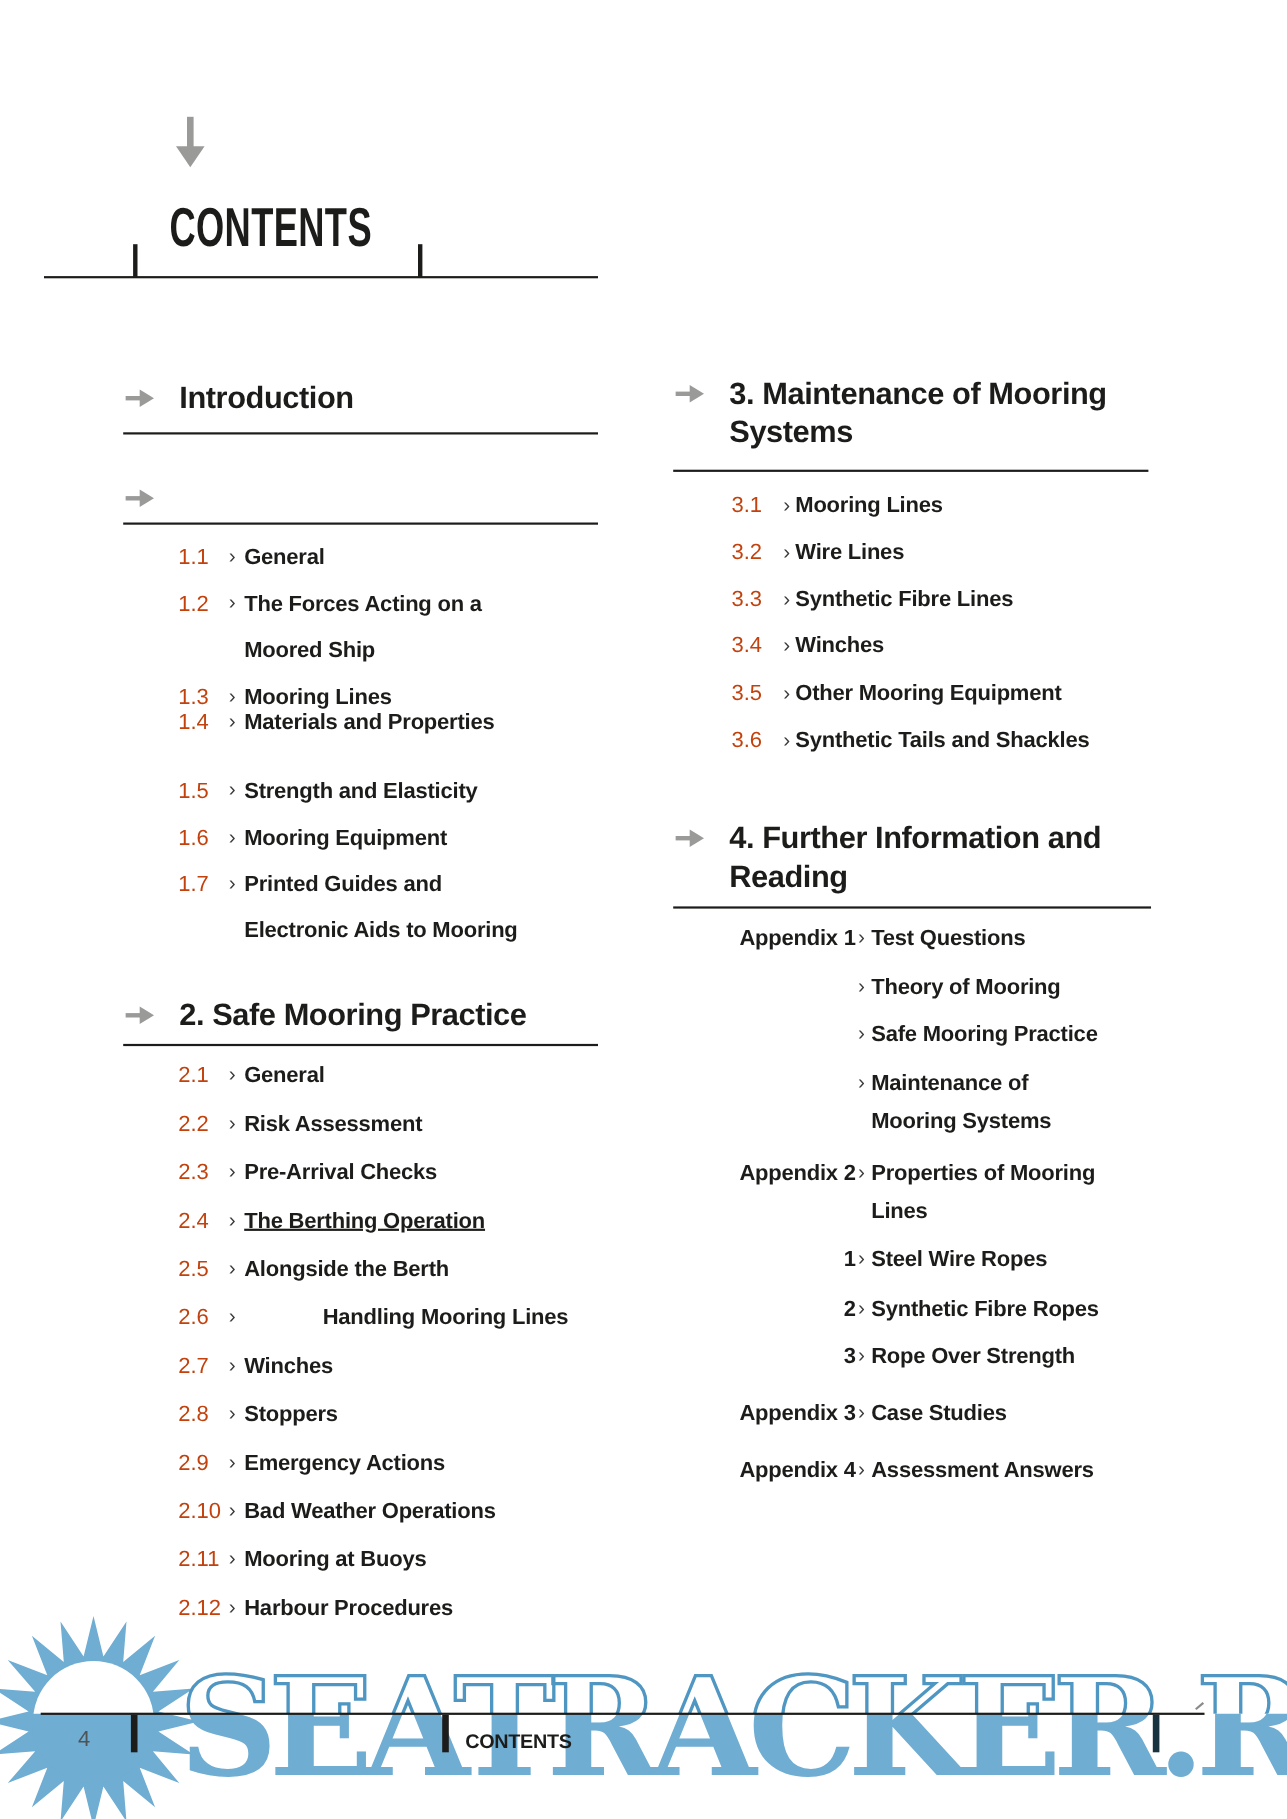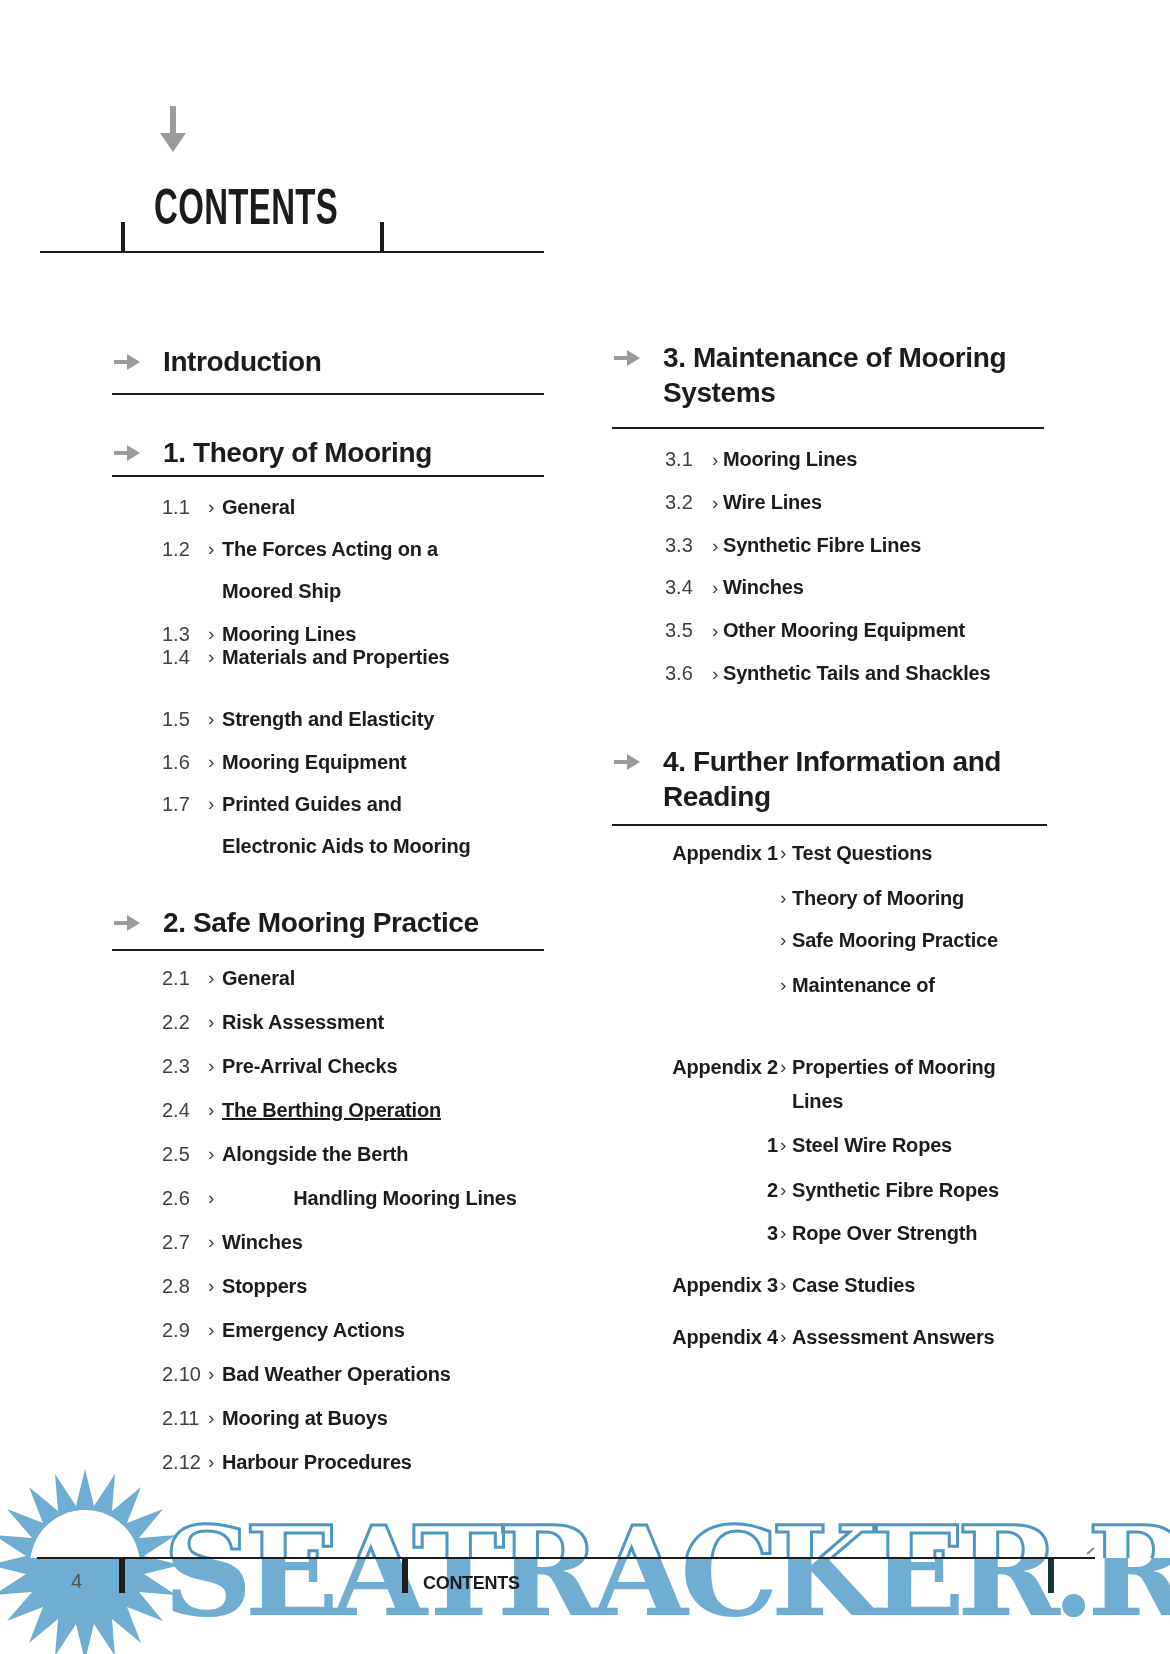--- a/index.html
+++ b/index.html
@@ -26,21 +26,21 @@
   #col-right{left:612px;}
 
   .sec{position:absolute;width:100%;box-sizing:border-box;padding-left:51px;
        font-weight:bold;font-size:28px;line-height:35px;letter-spacing:-0.4px;}
   .sec .arrow-icon{position:absolute;left:2px;top:9px;}
   .sec .page{position:absolute;left:432px;bottom:0;font-size:27px;line-height:35px;}
   .rule{position:absolute;left:0;width:476px;height:2px;background:#1c1c1a;}
 
   .item{position:absolute;width:100%;box-sizing:border-box;padding-left:110px;
         font-weight:bold;font-size:20px;line-height:42px;letter-spacing:-0.2px;}
-  .item .num{position:absolute;left:50px;top:0;font-weight:normal;color:#404040;letter-spacing:0;}
+  .item .num{position:absolute;left:50px;top:0;font-weight:normal;color:#c2410c;letter-spacing:0;}
   .item .chev{position:absolute;left:96px;top:0;font-weight:normal;color:#3c3c3b;font-size:19px;}
   .item .page{position:absolute;left:432px;bottom:0;}
   .lh44{line-height:44px;}
   #col-right .item{padding-left:111px;}
   #col-right .item .num{left:53px;}
   #col-right .item .chev{left:100px;}
   #col-right .item .page{left:435px;}
   #col-right .lh43{line-height:43px;}
 
   .app{position:absolute;width:100%;box-sizing:border-box;padding-left:180px;
@@ -110,21 +110,20 @@
         <span>Introduction</span>
         <span class="page">5</span>
       </div>
       <div class="rule" style="top:393px;"></div>
 
       <div class="sec" style="top:435px;height:35px;">
         <svg class="arrow-icon" width="28" height="18" viewBox="0 0 28 18">
           <rect x="0" y="7" width="17" height="4" fill="#9a9a99"></rect>
             <polygon points="26,9 13,1 13,17" fill="#9a9a99"></polygon>
         </svg>
-        <span>1. Theory of Mooring</span>
         <span class="page">9</span>
       </div>
       <div class="rule" style="top:475px;"></div>
 
       <div class="item" style="top:486px;height:42px;">
         <span class="num">1.1</span>
         <span class="chev">›</span>
         <span>General</span>
         <span class="page">9</span>
       </div>
@@ -327,20 +326,21 @@
       <div class="app" style="top:923px;height:34px;">
         <span class="label"></span>
         <span class="chev">›</span>
         <span>Safe Mooring Practice</span>
         <span class="page">63</span>
       </div>
       <div class="app" style="top:968px;height:68px;">
         <span class="label"></span>
         <span class="chev">›</span>
         <div>Maintenance of</div>
+        <div>Mooring Systems</div>
         <span class="page">65</span>
       </div>
       <div class="app" style="top:1050px;height:68px;">
         <span class="label">Appendix 2</span>
         <span class="chev">›</span>
         <div>Properties of Mooring</div>
         <div>Lines</div>
         <span class="page">67</span>
       </div>
       <div class="app" style="top:1128px;height:34px;">

